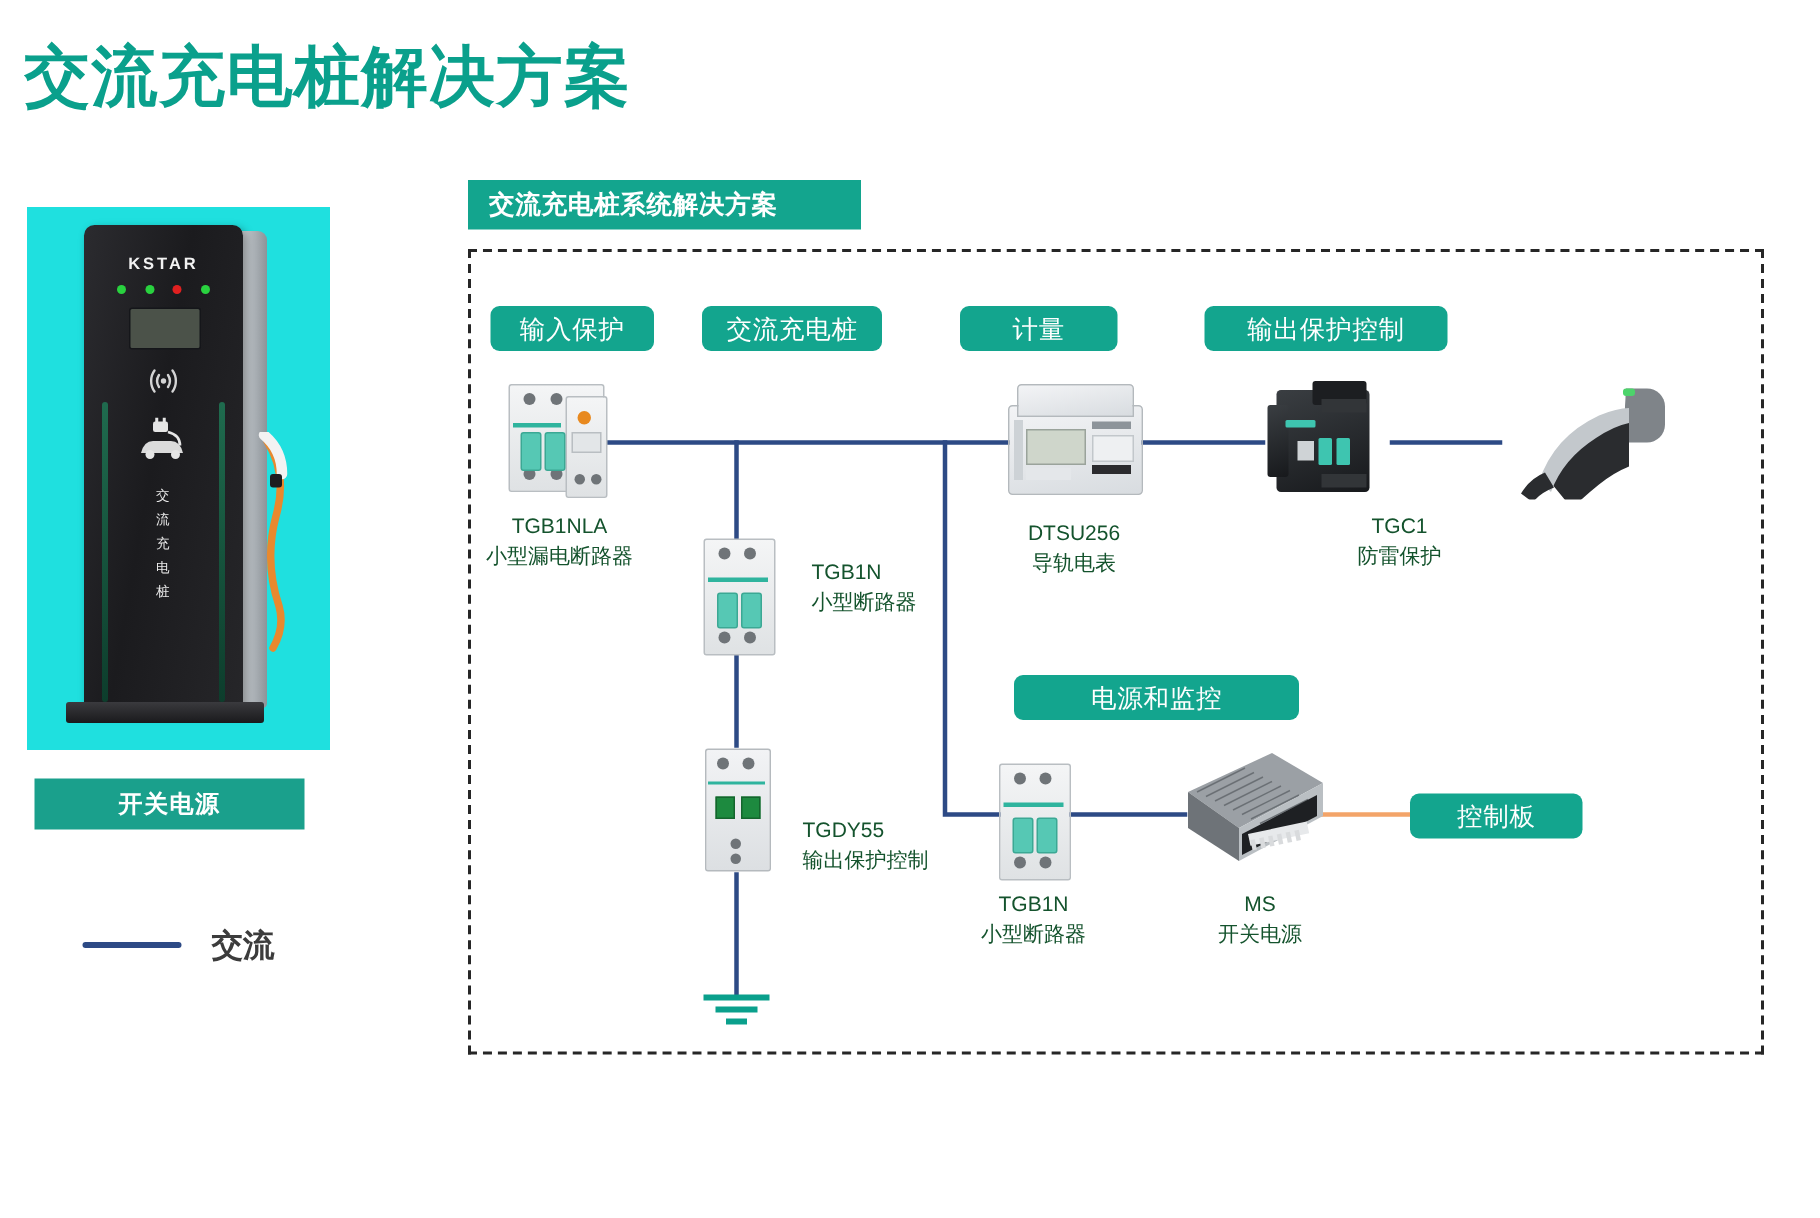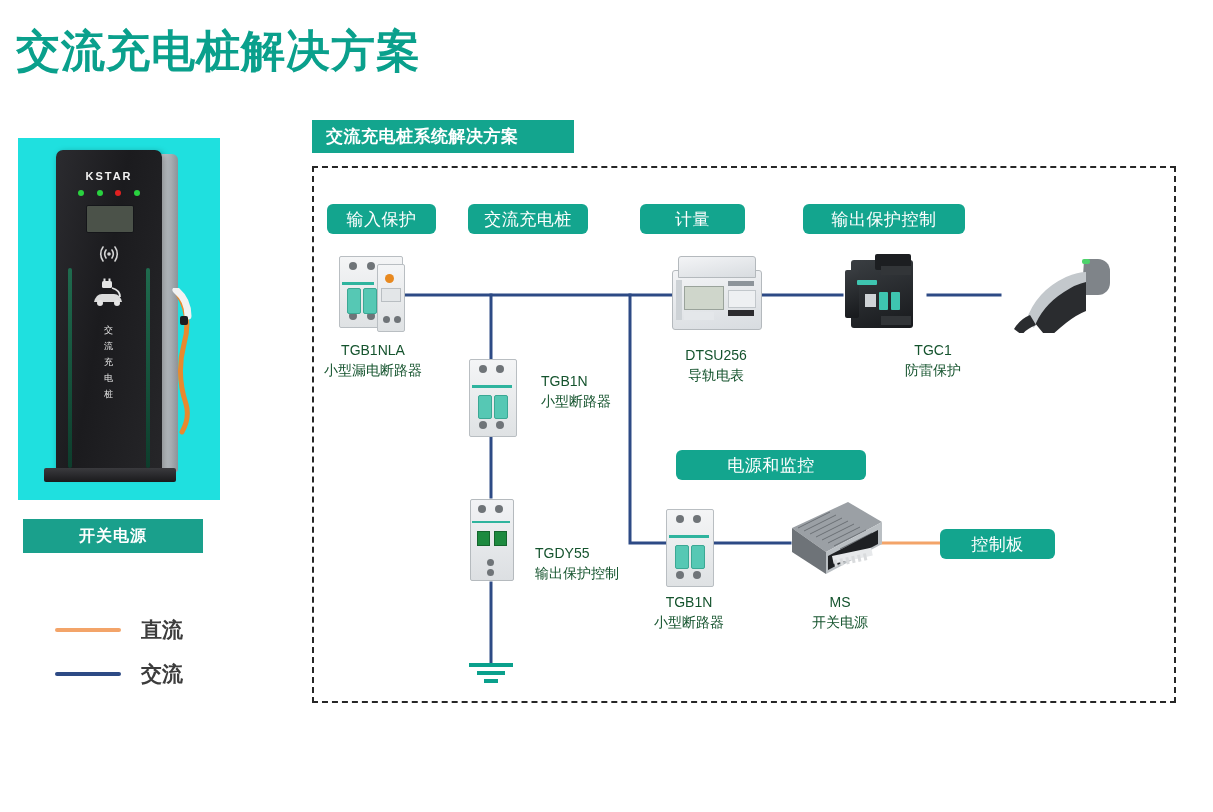--- a/index.html
+++ b/index.html
@@ -164,24 +164,20 @@
       <rect x="16" y="28" width="8" height="9" rx="2" fill="#1d1d20"></rect>
     </svg>
 
     <div class="base"></div>
   </div>
 </div>
 
 <div id="product-caption">开关电源</div>
 
 <div id="legend">
-  <div class="legend-row">
-    <span class="legend-swatch" style="background:#f3a469"></span>
-    <span class="legend-label">直流</span>
-  </div>
   <div class="legend-row">
     <span class="legend-swatch" style="background:#2d4a85"></span>
     <span class="legend-label">交流</span>
   </div>
 </div>
 
 <div id="diagram-header">交流充电桩系统解决方案</div>
 <div id="diagram-box"></div>
 
 <svg id="diagram-layer">

